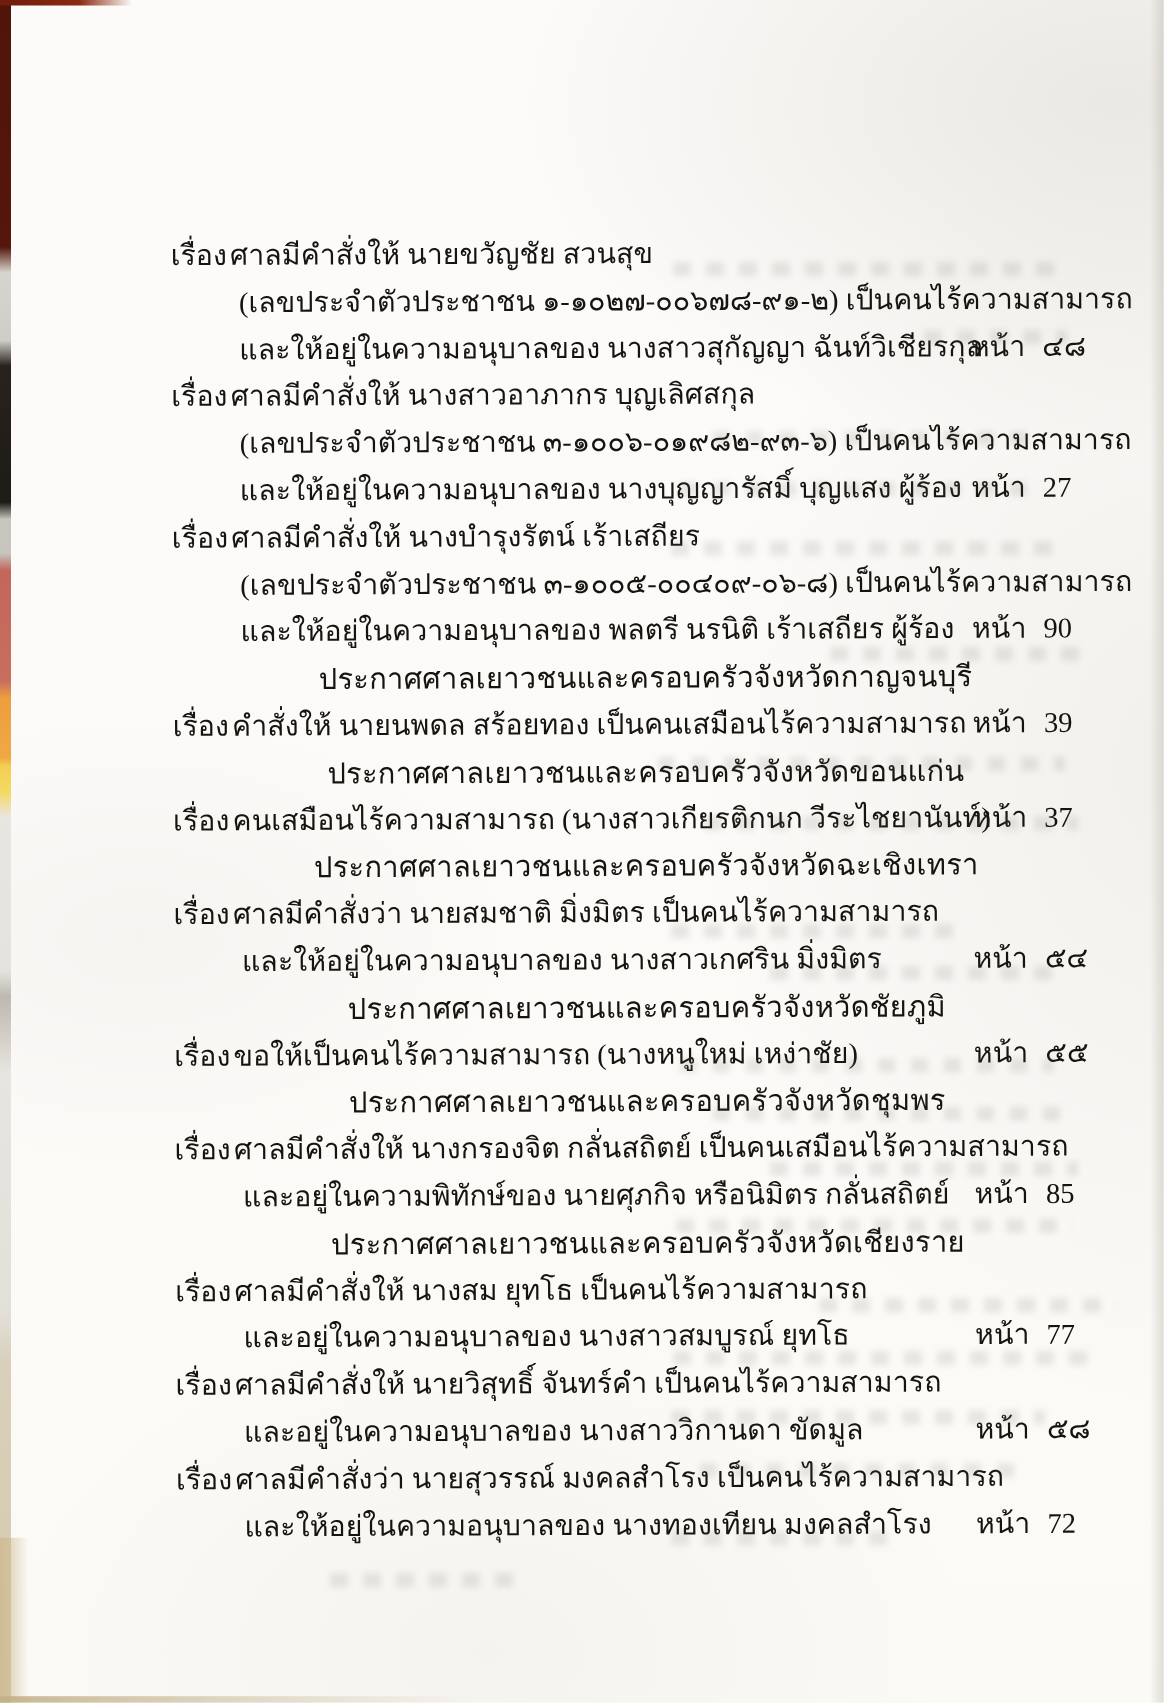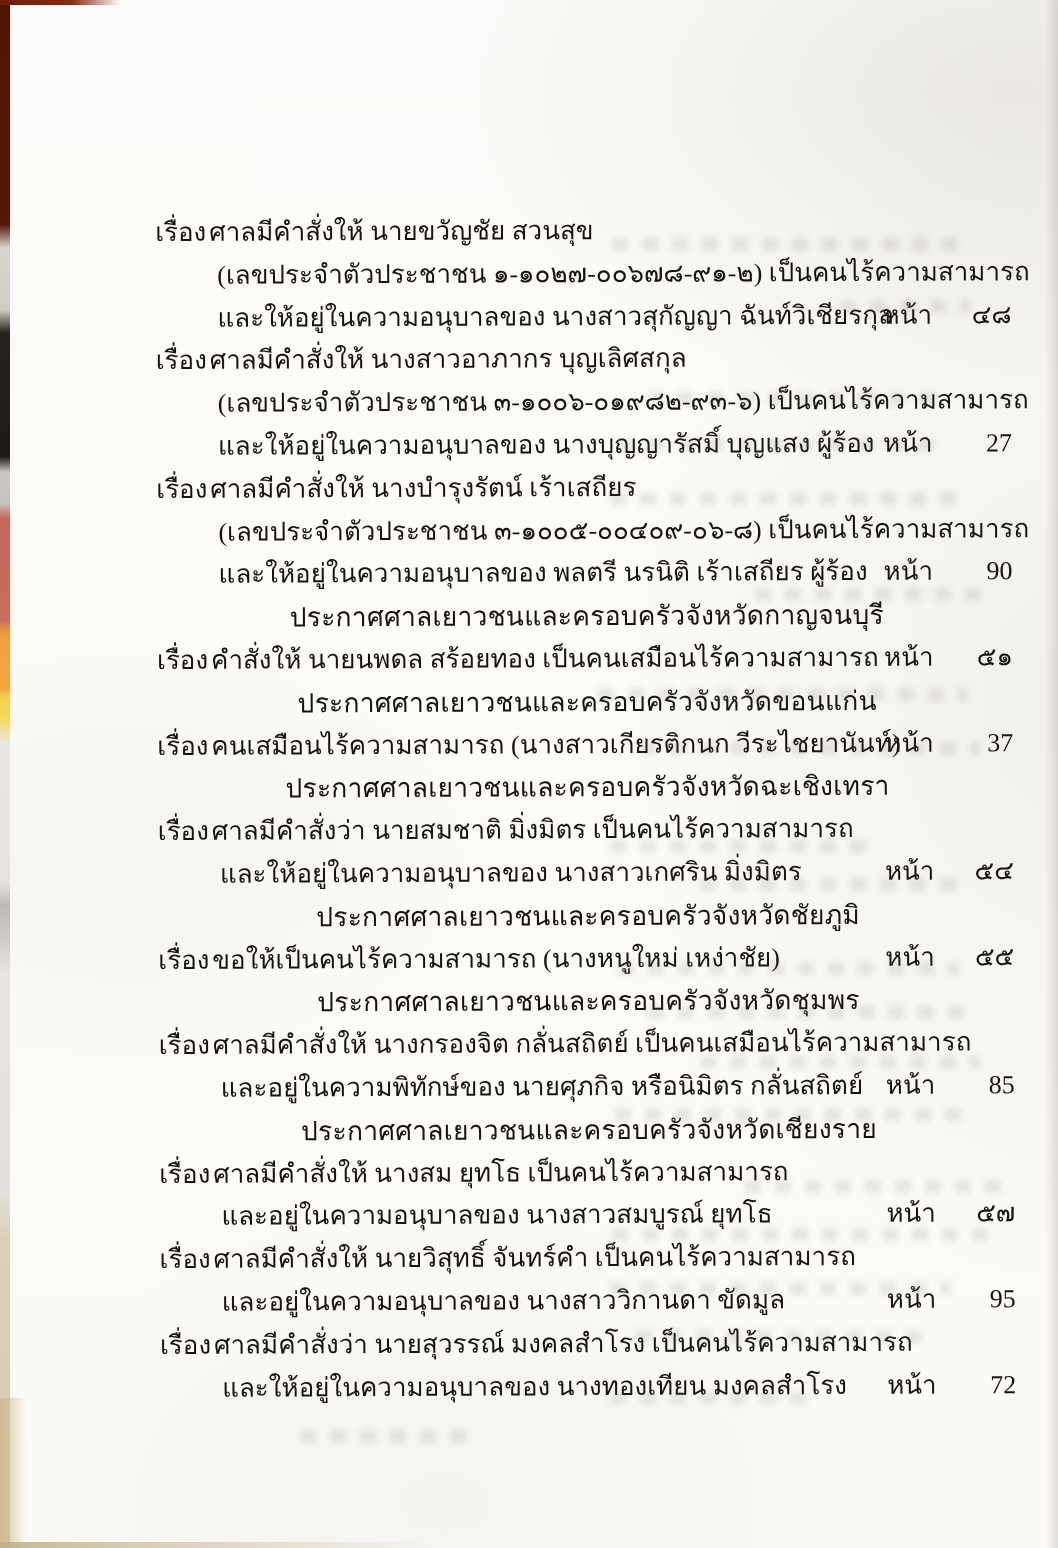--- a/index.html
+++ b/index.html
@@ -22,21 +22,21 @@
     position:absolute;left:155px;top:212px;width:860px;
     transform:rotate(-0.25deg);transform-origin:top left;
     color:#17130f;font-size:26px;
   }
   .row{position:relative;height:42.8px;line-height:42.8px;white-space:nowrap;}
   .row.heading{text-align:center;font-size:26.5px;letter-spacing:.2px;}
   .lbl{position:absolute;left:0;}
   .txt{position:absolute;left:54px;}
   .txt.cont{left:62px;}
   .pl{position:absolute;left:727px;}
-  .pn{position:absolute;left:792px;width:64px;text-align:right;}
+  .pn{position:absolute;left:792px;width:64px;text-align:left;}
   
   .edge-left{
     position:absolute;left:0;top:0;width:10px;height:1548px;
     background:linear-gradient(to bottom,
       #511409 0%, #55170b 14.5%,
       #d8d4ce 16%, #d0ccc6 20%,
       #27221c 21.5%, #1f1b16 29.5%,
       #c9c5bf 30.5%, #c8c4be 32.5%,
       #c2675a 33.5%, #c86e5e 40%,
       #ee9e3e 41%, #f0a844 44.5%,
@@ -108,21 +108,21 @@
     <div class="row">
       <span class="txt cont">และให้อยู่ในความอนุบาลของ พลตรี นรนิติ เร้าเสถียร ผู้ร้อง</span>
       <span class="pl">หน้า</span>
       <span class="pn">90</span>
     </div>
     <div class="row heading"><span class="htxt">ประกาศศาลเยาวชนและครอบครัวจังหวัดกาญจนบุรี</span></div>
     <div class="row">
       <span class="lbl">เรื่อง</span>
       <span class="txt">คำสั่งให้ นายนพดล สร้อยทอง เป็นคนเสมือนไร้ความสามารถ</span>
       <span class="pl">หน้า</span>
-      <span class="pn">๕๑</span>
+      <span class="pn">39</span>
     </div>
     <div class="row heading"><span class="htxt">ประกาศศาลเยาวชนและครอบครัวจังหวัดขอนแก่น</span></div>
     <div class="row">
       <span class="lbl">เรื่อง</span>
       <span class="txt">คนเสมือนไร้ความสามารถ (นางสาวเกียรติกนก วีระไชยานันท์)</span>
       <span class="pl">หน้า</span>
       <span class="pn">37</span>
     </div>
     <div class="row heading"><span class="htxt">ประกาศศาลเยาวชนและครอบครัวจังหวัดฉะเชิงเทรา</span></div>
     <div class="row">
@@ -152,30 +152,30 @@
       <span class="pn">85</span>
     </div>
     <div class="row heading"><span class="htxt">ประกาศศาลเยาวชนและครอบครัวจังหวัดเชียงราย</span></div>
     <div class="row">
       <span class="lbl">เรื่อง</span>
       <span class="txt">ศาลมีคำสั่งให้ นางสม ยุทโธ เป็นคนไร้ความสามารถ</span>
     </div>
     <div class="row">
       <span class="txt cont">และอยู่ในความอนุบาลของ นางสาวสมบูรณ์ ยุทโธ</span>
       <span class="pl">หน้า</span>
-      <span class="pn">๕๗</span>
+      <span class="pn">77</span>
     </div>
     <div class="row">
       <span class="lbl">เรื่อง</span>
       <span class="txt">ศาลมีคำสั่งให้ นายวิสุทธิ์ จันทร์คำ เป็นคนไร้ความสามารถ</span>
     </div>
     <div class="row">
       <span class="txt cont">และอยู่ในความอนุบาลของ นางสาววิกานดา ขัดมูล</span>
       <span class="pl">หน้า</span>
-      <span class="pn">95</span>
+      <span class="pn">๕๘</span>
     </div>
     <div class="row">
       <span class="lbl">เรื่อง</span>
       <span class="txt">ศาลมีคำสั่งว่า นายสุวรรณ์ มงคลสำโรง เป็นคนไร้ความสามารถ</span>
     </div>
     <div class="row">
       <span class="txt cont">และให้อยู่ในความอนุบาลของ นางทองเทียน มงคลสำโรง</span>
       <span class="pl">หน้า</span>
       <span class="pn">72</span>
     </div>

